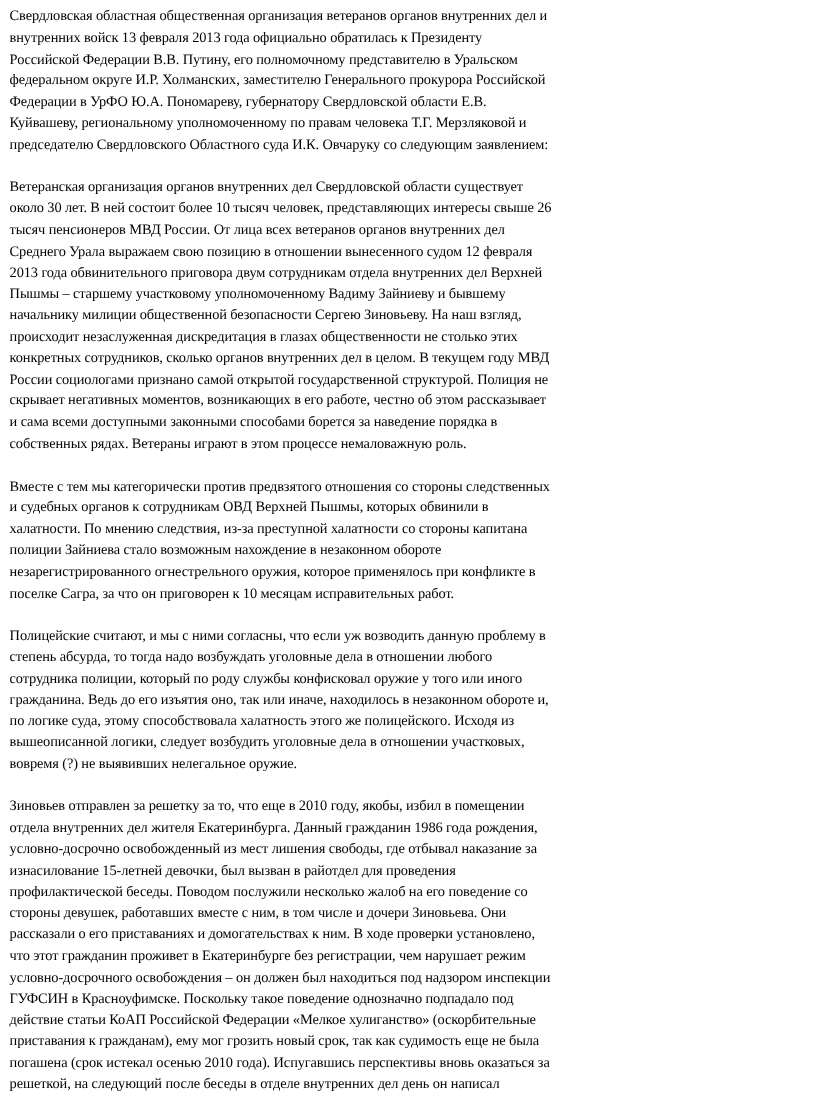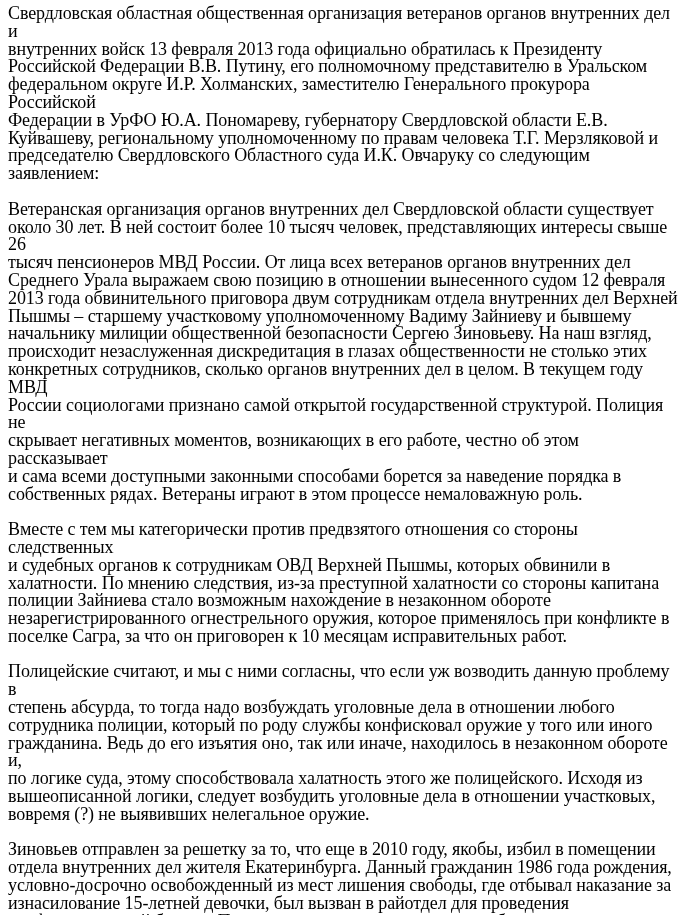--- a/index.html
+++ b/index.html
@@ -8,21 +8,21 @@
     background: #ffffff;
   }
   .page {
     width: 685px;
     height: 915px;
     box-sizing: border-box;
     background: #ffffff;
     padding: 5px 6px 0 8px;
     overflow: hidden;
     font-family: "Liberation Serif", "DejaVu Serif", serif;
-    font-size: 18px;
+    font-size: 12px;
     line-height: 17.8px;
     letter-spacing: -0.1px;
     color: #000000;
     -webkit-font-smoothing: antialiased;
   }
   .para {
     margin: 0 0 17.8px 0;
     padding: 0;
     white-space: pre-line;
     text-align: left;

